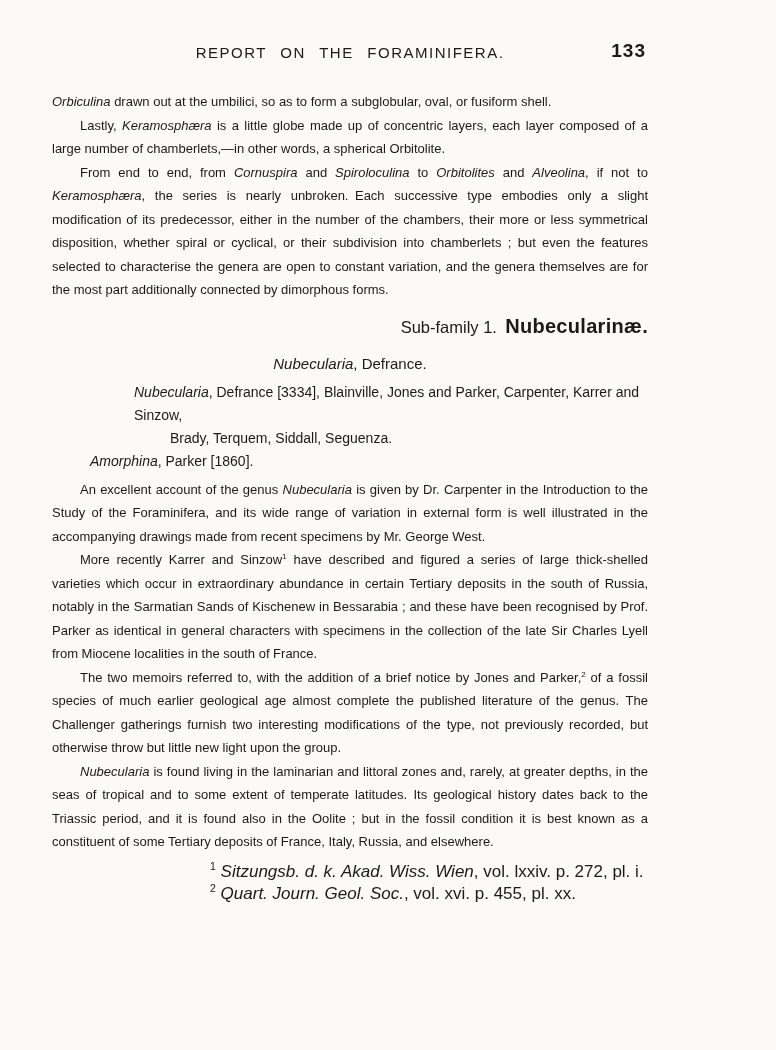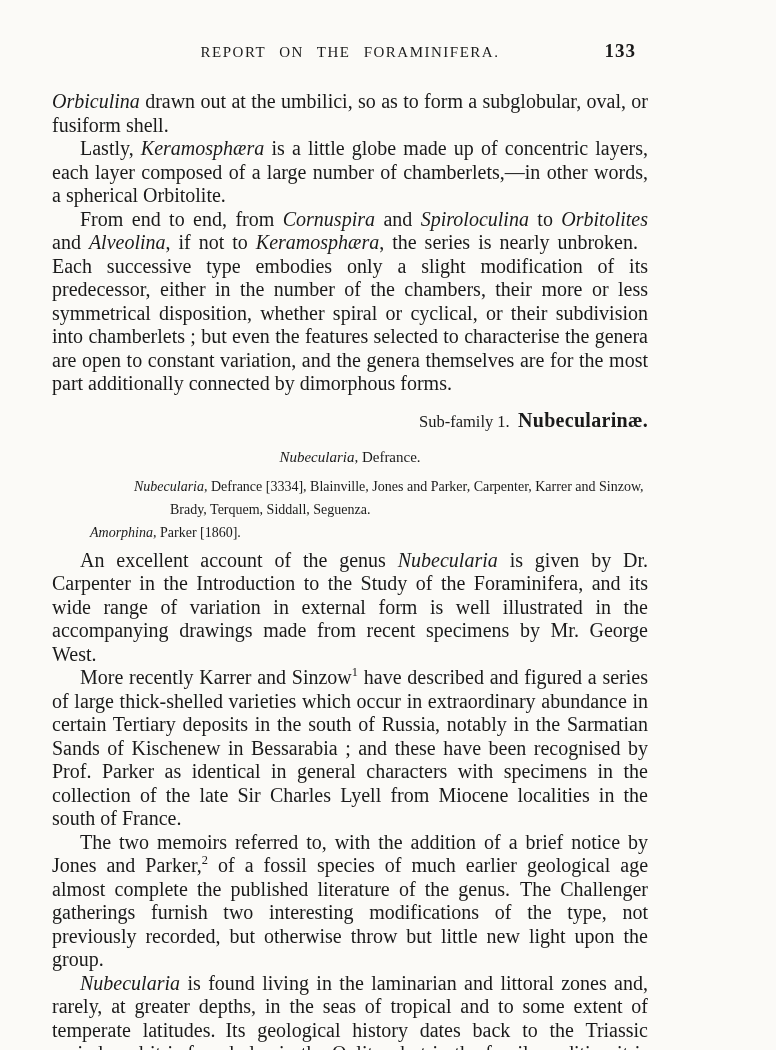--- a/index.html
+++ b/index.html
@@ -8,36 +8,36 @@
   }
   html,body{margin:0;padding:0;}
   body{background:var(--paper);}
   .page{
     position:relative;
     width:692px;height:1050px;
     box-sizing:border-box;
     padding:44px 44px 0 52px;
     background:var(--paper);
     color:var(--ink);
-    font-family:Liberation Serif, serif;
+    font-family:Liberation Sans, sans-serif;
     overflow:hidden;
   }
   .running-head{position:relative;height:22px;margin-bottom:24px;}
   .running-title{
     display:block;text-align:center;
     font-size:15px;letter-spacing:1.5px;word-spacing:8px;
     white-space:nowrap;
   }
   .page-number{
-    position:absolute;right:12px;top:-4px;
+    position:absolute;right:2px;top:-4px;
     font-size:19px;font-weight:bold;letter-spacing:1px;
   }
   p.body{
     margin:0;
-    font-size:20px;line-height:23.5px;
+    font-size:13px;line-height:23.5px;
     text-align:justify;
     text-indent:28px;
   }
   p.cont{text-indent:0;}
   .subfamily{
     margin:12px 0 0;text-align:right;
     font-weight:normal;font-size:16.5px;line-height:25px;
   }
   .subfamily b{font-size:20px;letter-spacing:0.3px;}
   .genus{
@@ -76,15 +76,16 @@
     <div class="syn-line"><i>Amorphina</i><span>, Parker [1860].</span></div>
   </div>
 
   <p class="body"><span>An excellent account of the genus </span><i>Nubecularia</i><span> is given by Dr. Carpenter in the Introduction to the Study of the Foraminifera, and its wide range of variation in external form is well illustrated in the accompanying drawings made from recent specimens by Mr. George West.</span></p>
   <p class="body"><span>More recently Karrer and Sinzow</span><sup>1</sup><span> have described and figured a series of large thick-shelled varieties which occur in extraordinary abundance in certain Tertiary deposits in the south of Russia, notably in the Sarmatian Sands of Kischenew in Bessarabia&nbsp;; and these have been recognised by Prof. Parker as identical in general characters with specimens in the collection of the late Sir Charles Lyell from Miocene localities in the south of France.</span></p>
   <p class="body"><span>The two memoirs referred to, with the addition of a brief notice by Jones and Parker,</span><sup>2</sup><span> of a fossil species of much earlier geological age almost complete the published literature of the genus. The Challenger gatherings furnish two interesting modifications of the type, not previously recorded, but otherwise throw but little new light upon the group.</span></p>
   <p class="body"><i>Nubecularia</i><span> is found living in the laminarian and littoral zones and, rarely, at greater depths, in the seas of tropical and to some extent of temperate latitudes. Its geological history dates back to the Triassic period, and it is found also in the Oolite&nbsp;; but in the fossil condition it is best known as a constituent of some Tertiary deposits of France, Italy, Russia, and elsewhere.</span></p>
 
   <div class="footnotes">
     <div class="fn"><sup>1</sup><span> </span><i>Sitzungsb. d. k. Akad. Wiss. Wien</i><span>, vol. lxxiv. p. 272, pl. i.</span></div>
+    <div class="fn"><sup>2</sup><span> </span><i>Quart. Journ. Geol. Soc.</i><span>, vol. xvi. p. 455, pl. xx.</span></div>
   </div>
 
 </div>
 
 </body></html>

